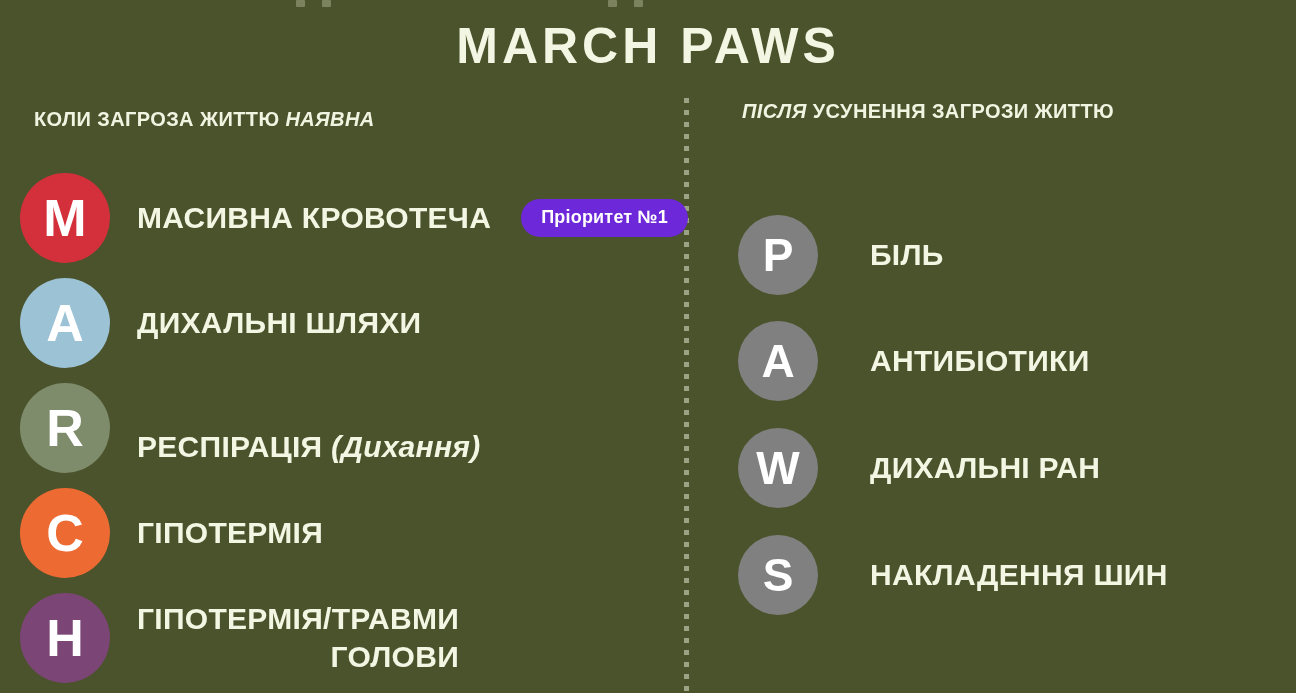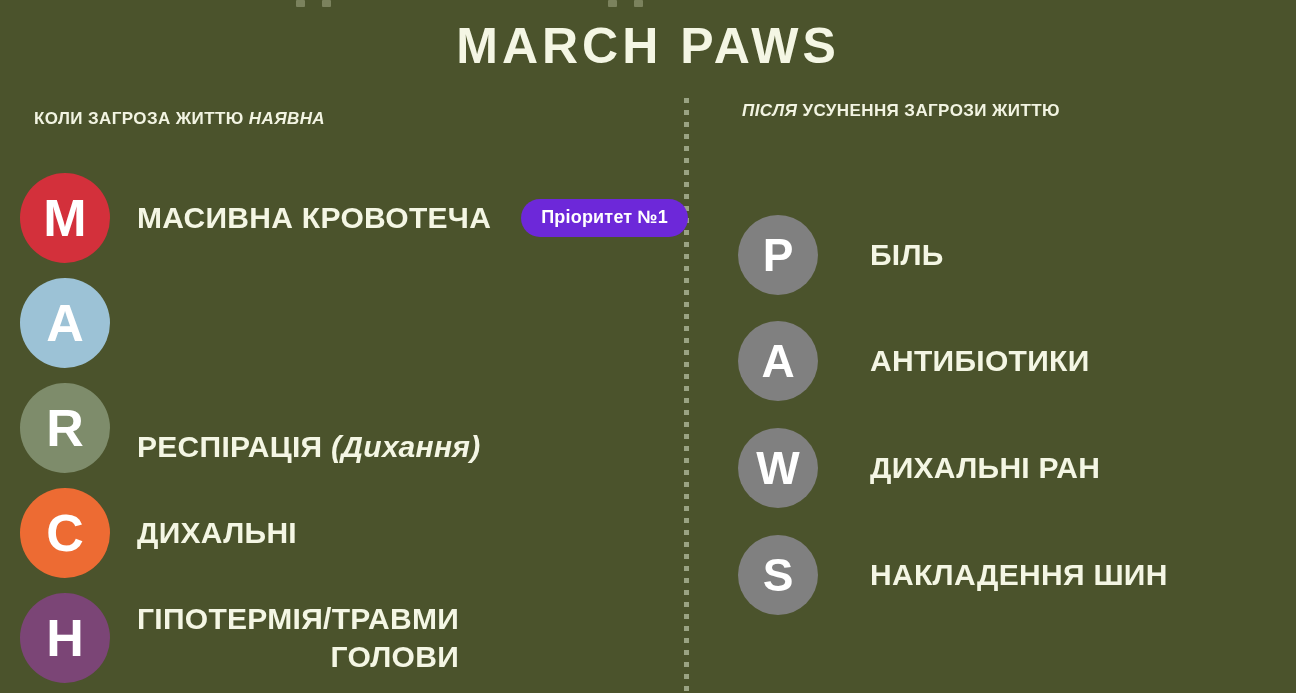--- a/index.html
+++ b/index.html
@@ -36,21 +36,21 @@
     font-weight: bold;
     letter-spacing: 4px;
     line-height: 60px;
     white-space: nowrap;
   }
 
   
   .col-heading {
     position: absolute;
     color: #f2f4e2;
-    font-size: 17px;
+    font-size: 20px;
     font-weight: bold;
     letter-spacing: 0.4px;
     line-height: 30px;
     white-space: nowrap;
   }
   .col-heading.left  { top: 104px; left: 34px; }
   .col-heading.right { top: 96px; left: 742px; }
   .col-heading .ital { font-style: italic; }
 
   
@@ -150,32 +150,33 @@
 <div class="divider"></div>
 
 <div class="row col-left" style="top:173px;">
   <div class="circle" style="background:#d3303b;">M</div>
   <div class="item-label">МАСИВНА  КРОВОТЕЧА</div>
   <div class="badge">Пріоритет  №1</div>
 </div>
 
 <div class="row col-left" style="top:278px;">
   <div class="circle" style="background:#9cc2d6;">A</div>
+  <div class="item-label"> ДИХАЛЬНІ ШЛЯХИ</div>
 </div>
 
 <div class="row col-left" style="top:383px;">
   <div class="circle" style="background:#7e8c6b;">R</div>
   <div class="item-label">
     <span>РЕСПІРАЦІЯ </span><span class="ital">(Дихання)</span>
   </div>
 </div>
 
 <div class="row col-left" style="top:488px;">
   <div class="circle" style="background:#ed6b33;">C</div>
-  <div class="item-label">ДИХАЛЬНІ</div>
+  <div class="item-label">ГІПОТЕРМІЯ</div>
 </div>
 
 <div class="row col-left" style="top:593px;">
   <div class="circle" style="background:#7b4576;">H</div>
   <div class="item-label">ГІПОТЕРМІЯ/ТРАВМИ
 ГОЛОВИ</div>
 </div>
 
 <div class="row col-right" style="top:215px;">
   <div class="circle">P</div>

